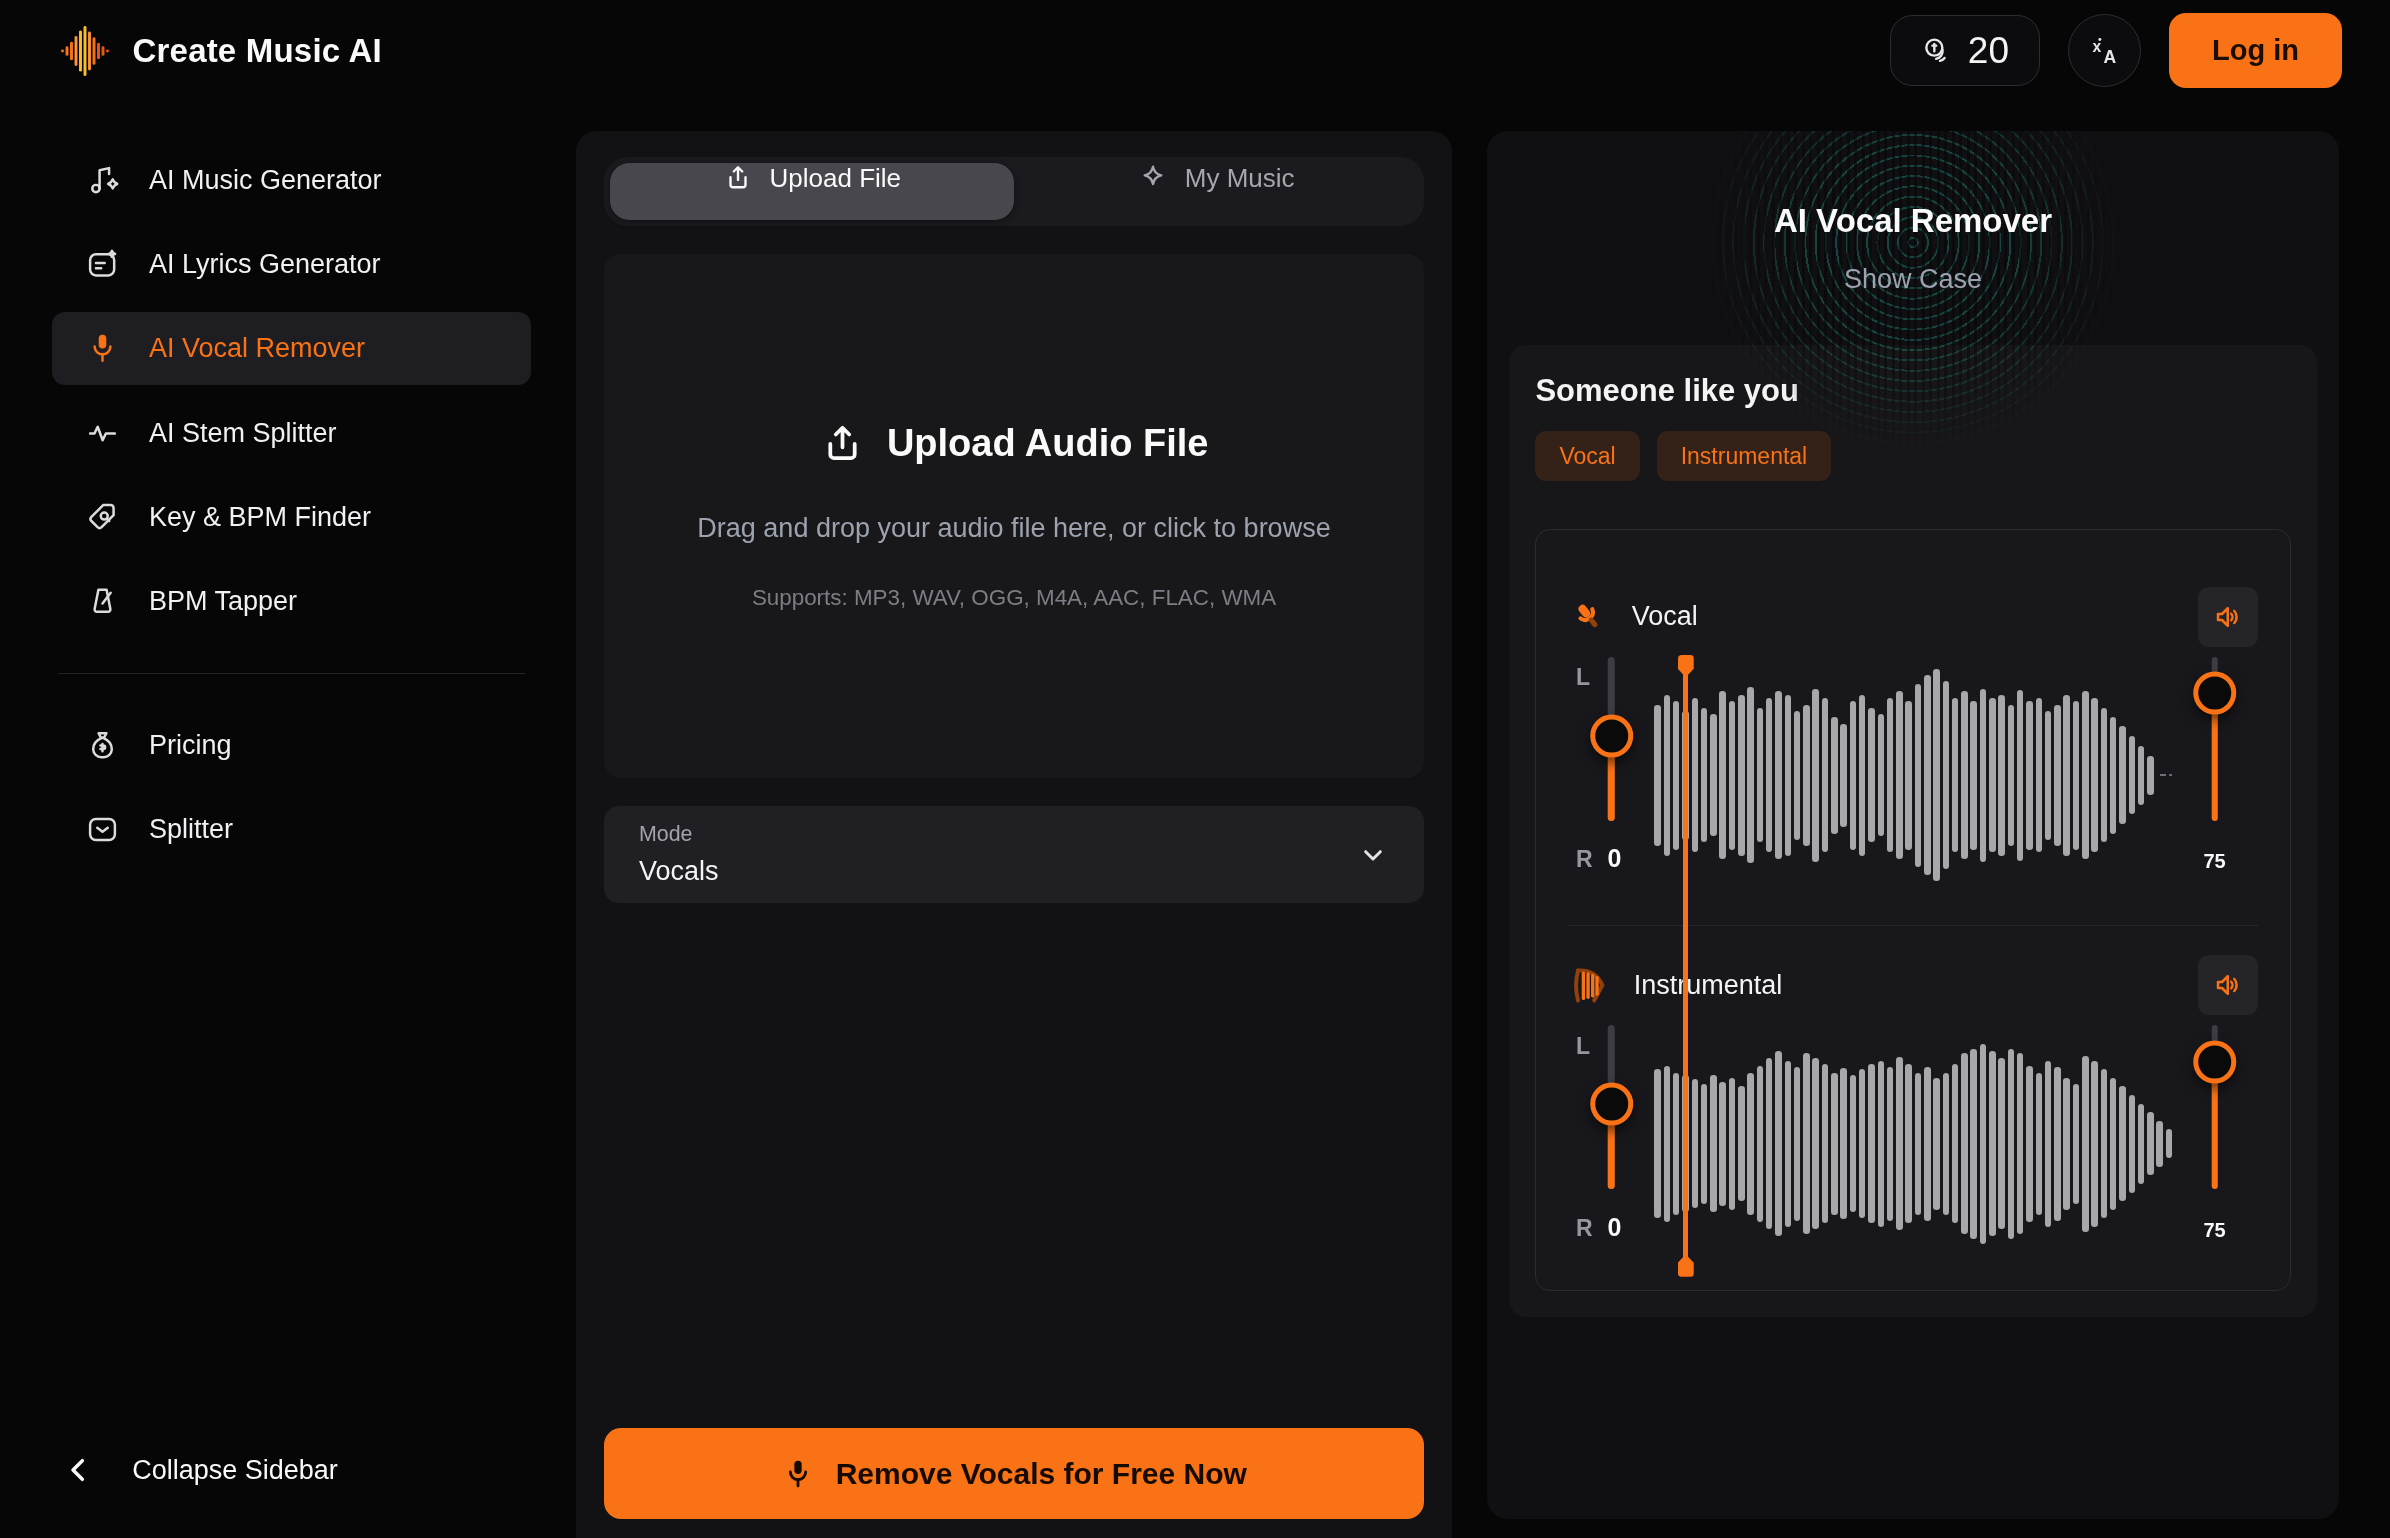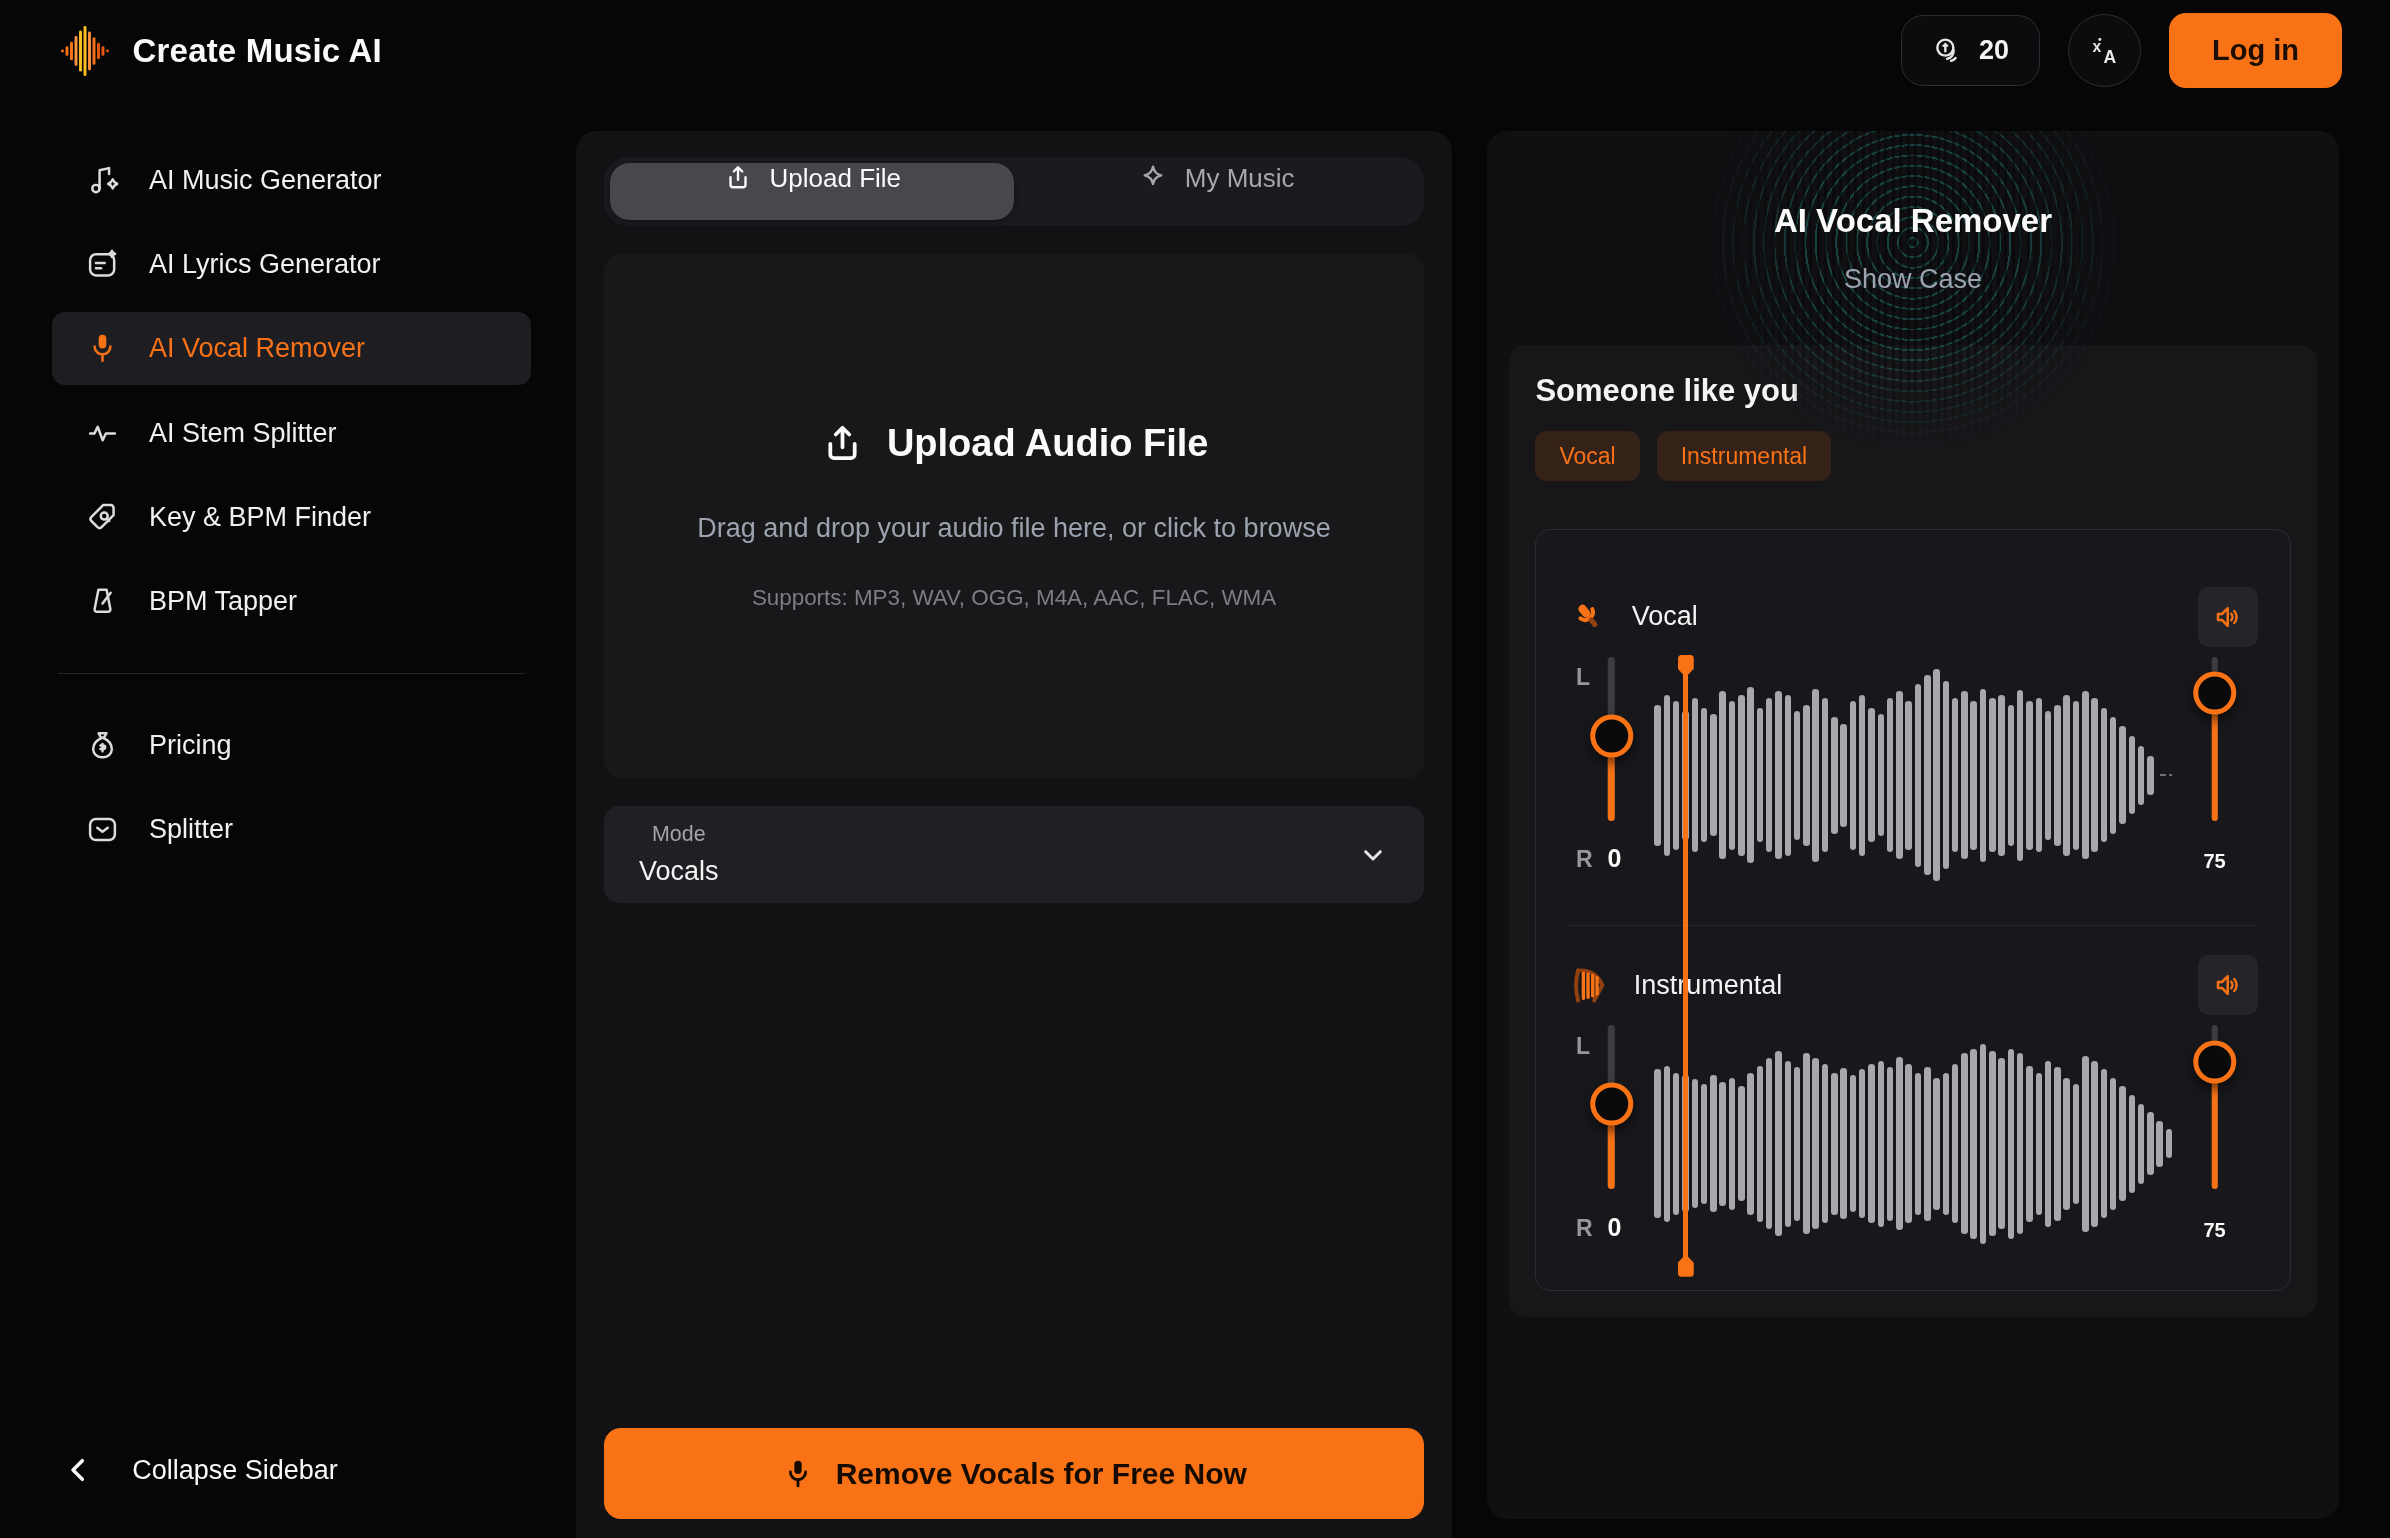--- a/index.html
+++ b/index.html
@@ -9,21 +9,21 @@
   #app{width:2390px;height:1538px;overflow:hidden;display:flex;flex-direction:column;background:#060607;}
 
   
   .topbar{height:101px;flex:none;display:flex;align-items:center;padding:0 48px 0 58px;}
   .brand{display:flex;align-items:center;gap:20.5px;}
   .brand-logo{width:54px;height:54px;}
   .brand-name{font-size:33px;font-weight:700;color:#fafafa;letter-spacing:0.2px;}
   .topbar-right{margin-left:auto;display:flex;align-items:center;gap:28px;}
   .credits-pill{height:71px;display:flex;align-items:center;gap:15px;padding:0 30px;
     border:1.9px solid #2d2d33;border-radius:22.4px;background:#0c0c0e;cursor:pointer;}
-  .credits-pill .num{font-size:27px;font-weight:700;color:#f4f4f5;}
+  .credits-pill .num{font-size:37px;font-weight:400;color:#f4f4f5;}
   .lang-btn{width:73px;height:73px;border-radius:50%;border:1.9px solid #2d2d33;background:#0c0c0e;
     display:flex;align-items:center;justify-content:center;cursor:pointer;}
   .login-btn{height:75px;padding:0 43px;border:none;border-radius:17px;background:var(--accent);
     color:#1c0e02;font-size:29px;font-weight:700;font-family:inherit;cursor:pointer;}
 
   
   .main{flex:1;display:flex;align-items:stretch;padding-top:30px;min-height:0;}
 
   
   .sidebar{width:576px;flex:none;display:flex;flex-direction:column;padding:13px 45px 52px 52px;}
@@ -50,21 +50,21 @@
   .dropzone{margin-top:28px;height:524px;flex:none;background:#18181a;border-radius:17px;
     display:flex;flex-direction:column;align-items:center;justify-content:center;cursor:pointer;}
   .dz-head{display:flex;align-items:center;gap:22.4px;}
   .dz-head svg{width:45px;height:45px;stroke:#fafafa;stroke-width:2;fill:none;stroke-linecap:round;stroke-linejoin:round;}
   .dz-title{font-size:38px;font-weight:700;color:#fafafa;}
   .dz-hint{margin-top:47px;font-size:27px;color:#9ca3af;}
   .dz-supports{margin-top:41px;font-size:22.4px;color:#7d7d86;}
   .mode-select{margin-top:28px;height:97px;flex:none;background:#202024;border-radius:15px;
     display:flex;align-items:center;padding:0 35px;cursor:pointer;}
   .mode-texts{display:flex;flex-direction:column;gap:9.3px;}
-  .mode-label{font-size:21.4px;color:#a3a3ab;text-align:center;}
+  .mode-label{font-size:21.4px;color:#a3a3ab;}
   .mode-value{font-size:27px;color:#f4f4f5;}
   .mode-select svg{margin-left:auto;width:32px;height:32px;stroke:#e4e4e7;stroke-width:2.2;fill:none;stroke-linecap:round;stroke-linejoin:round;}
   .cta-btn{margin-top:auto;height:91px;flex:none;border:none;border-radius:17px;background:var(--accent);
     display:flex;align-items:center;justify-content:center;gap:20.5px;color:#160b01;font-size:30px;
     font-weight:700;font-family:inherit;cursor:pointer;}
   .cta-btn svg{width:34px;height:34px;}
 
   
   .right-card{width:852px;flex:none;margin-left:35px;margin-bottom:18.6px;background:#101013;
     border-radius:20.5px;display:flex;flex-direction:column;padding:0 22.4px 22.4px 22.4px;position:relative;overflow:hidden;}

